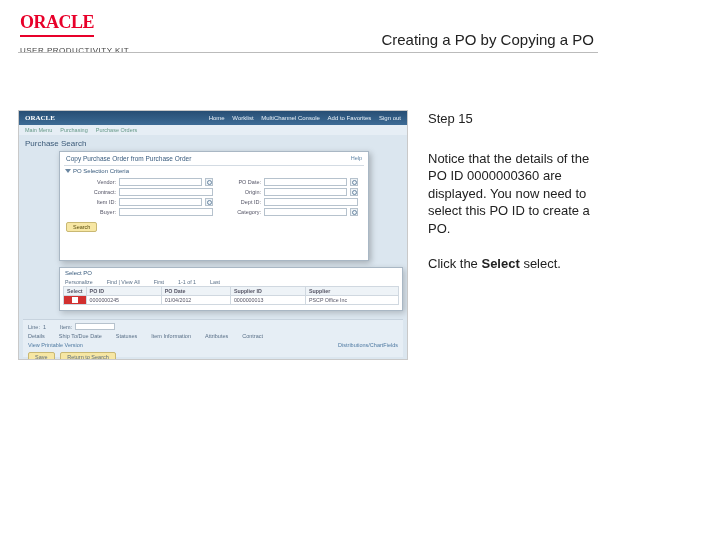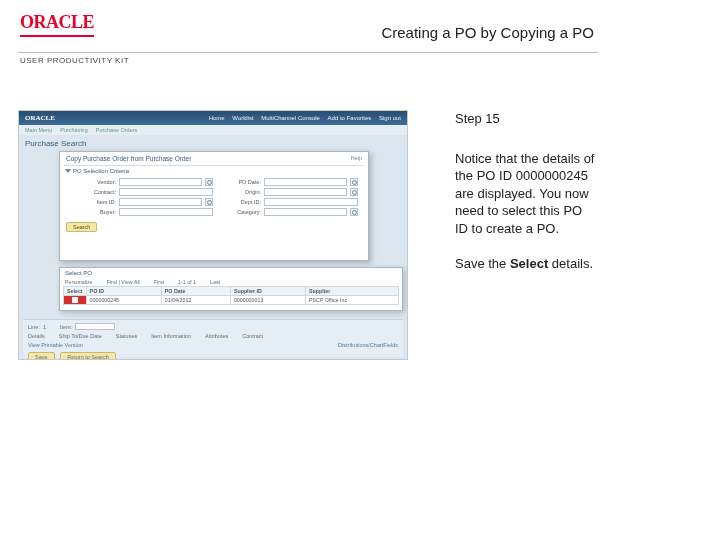--- a/index.html
+++ b/index.html
@@ -3,30 +3,30 @@
 <meta charset="utf-8">
 <style>
   * { box-sizing: border-box; margin: 0; padding: 0; }
   html, body { width: 720px; height: 540px; font-family: Arial, Helvetica, sans-serif; background: #fff; }
   .page { width: 616px; height: 540px; position: relative; }
 
   
   .hdr { position: absolute; top: 0; left: 0; right: 0; height: 60px; }
   .logo { position: absolute; left: 20px; top: 12px; }
   .logo .oracle { font-family: Georgia, serif; font-weight: bold; color: #e8002a; font-size: 18px; letter-spacing: -0.5px; border-bottom: 2px solid #e8002a; padding-bottom: 2px; display: inline-block; }
-  .logo .upk { font-size: 8px; color: #444; letter-spacing: 0.5px; display: block; margin-top: 19px; }
-  .title { position: absolute; right: 22px; top: 24px; font-size: 15px; color: #222; margin-left: 16px; }
+  .logo .upk { font-size: 8px; color: #444; letter-spacing: 0.5px; display: block; margin-top: 9px; }
+  .title { position: absolute; right: 22px; top: 31px; font-size: 15px; color: #222; margin-left: 16px; }
   .divider { position: absolute; left: 18px; right: 18px; top: 52px; height: 1px; background: #bbb; }
 
   
   .body { position: absolute; top: 110px; left: 18px; right: 18px; bottom: 20px; display: flex; gap: 20px; }
   .left  { width: 390px; }
   .right { flex: 1; font-size: 13px; color: #222; line-height: 1.35; }
   .right .step { margin-bottom: 22px; }
-  .right p { margin-bottom: 18px; margin-left: 27px; }
+  .right p { margin-bottom: 18px; }
   .right b { font-weight: bold; }
 
   
   .shot { width: 390px; height: 250px; border: 1px solid #c9c9c9; background: #dbe6ef; position: relative; font-size: 6px; color: #5a6b7a; overflow: hidden; }
   .shot .topbar { height: 14px; background: linear-gradient(#274e74,#3d6b95); display: flex; align-items: center; padding: 0 6px; color: #e9f1f8; font-size: 6px; justify-content: space-between; }
   .shot .topbar .brand { font-family: Georgia, serif; font-weight: bold; color: #fff; font-size: 7px; }
   .shot .topbar .navlinks span { margin-left: 6px; }
   .shot .crumbs { height: 10px; background: #e6eef5; padding: 0 6px; display: flex; align-items: center; gap: 8px; color: #698; font-size: 5.5px; }
   .shot .pgtitle { padding: 4px 6px; font-size: 8px; color: #3b5a78; }
 
@@ -204,19 +204,19 @@
           <div class="btns">
             <span class="b">Save</span>
             <span class="b">Return to Search</span>
           </div>
         </div>
       </div>
     </div>
 
     <div class="right">
       <p class="step">Step 15</p>
-      <p>Notice that the details of the PO ID 0000000245 are displayed. You now need to select this PO ID to create a PO.</p>
+      <p>Notice that the details of the PO ID 0000000360 are displayed. You now need to select this PO ID to create a PO.</p>
       <p>
-        <span>Save the </span><b>Select</b><span> details.</span>
+        <span>Click the </span><b>Select</b><span> select.</span>
       </p>
     </div>
   </div>
 </div>
 
 </body></html>

